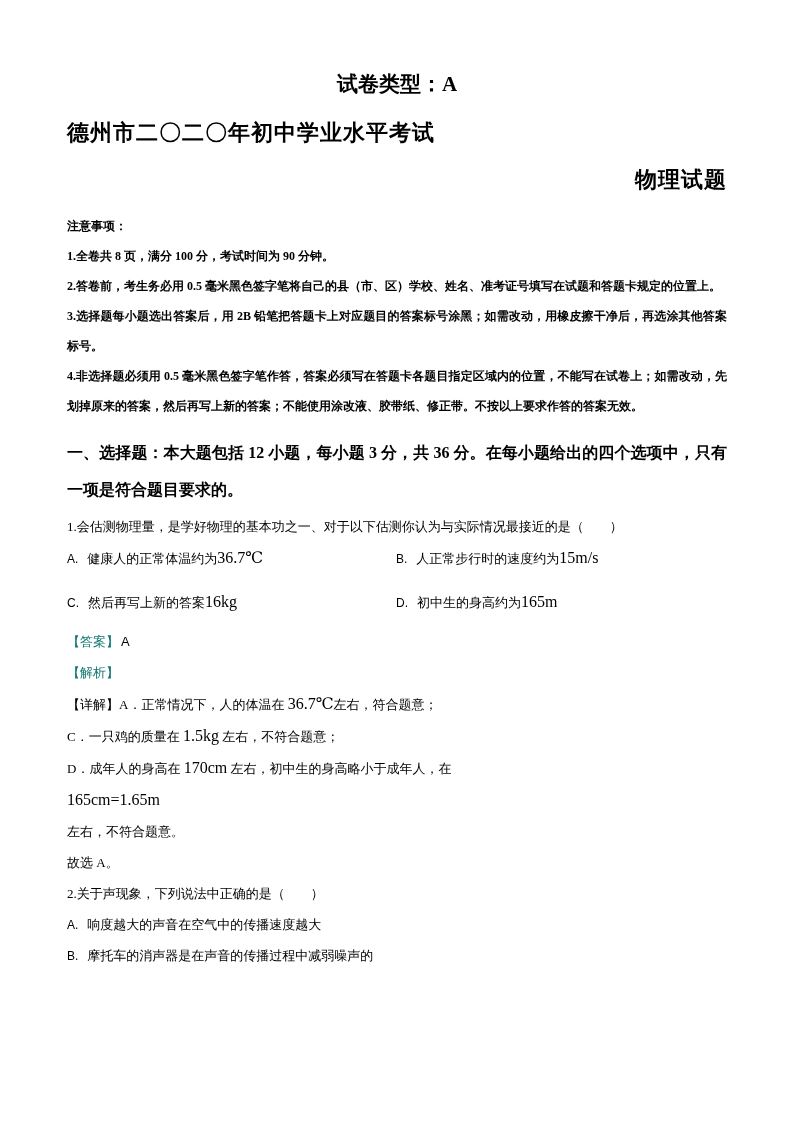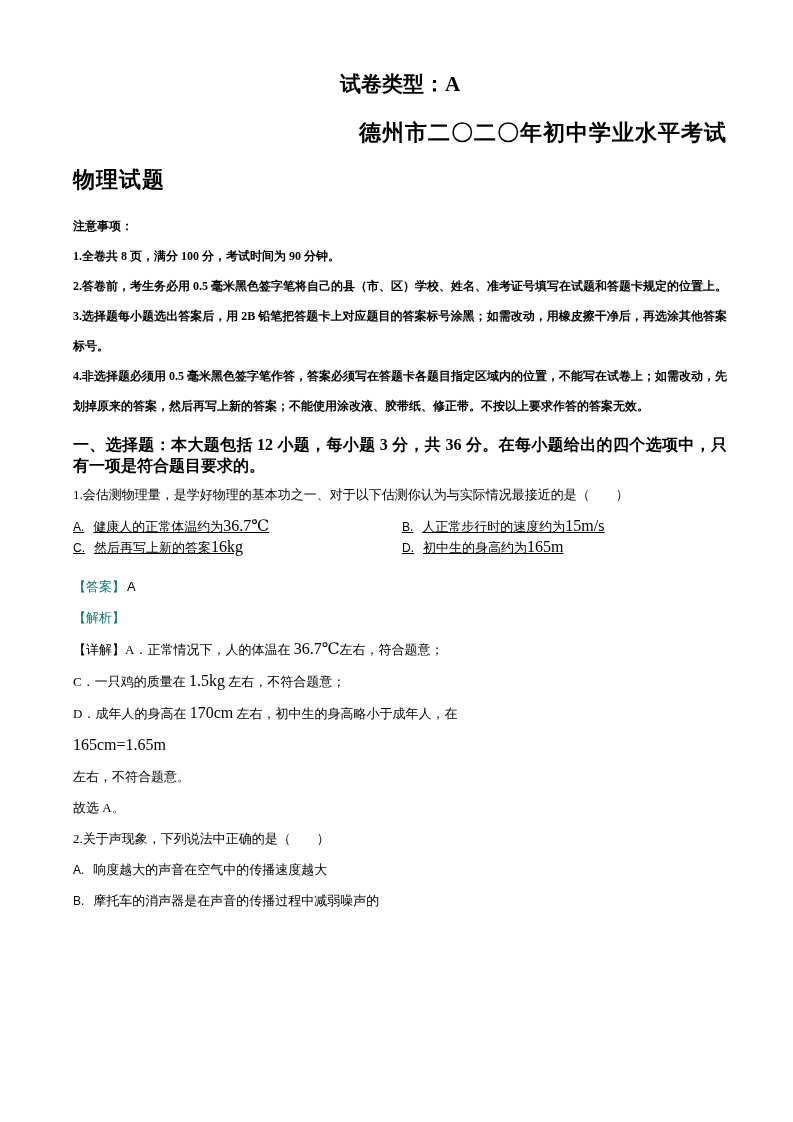--- a/index.html
+++ b/index.html
@@ -1,31 +1,30 @@
 <!DOCTYPE html>
 <html><head>
 <meta charset="utf-8">
 <style>
   html,body{margin:0;padding:0;background:#ffffff;}
   .page{
     width:793px;height:1122px;background:#ffffff;overflow:hidden;
     font-family:"Liberation Serif","DejaVu Serif",serif;color:#000000;
     box-sizing:border-box;
-    padding-left:6px;
   }
   .content{padding:70px 66px 0 67px;}
   .t1{font-size:21px;font-weight:bold;text-align:center;margin:0 0 20px 0;}
-  .t2{font-size:22px;font-weight:bold;text-align:right;margin:0 0 17px 0;letter-spacing:1px;}
-  .t3{font-size:22px;font-weight:bold;text-align:left;margin:0 0 16px 0;letter-spacing:1px;}
+  .t2{font-size:22px;font-weight:bold;text-align:left;margin:0 0 17px 0;letter-spacing:1px;}
+  .t3{font-size:22px;font-weight:bold;text-align:right;margin:0 0 16px 0;letter-spacing:1px;}
   .notice p{font-size:12px;font-weight:bold;line-height:30px;margin:0;text-align:justify;}
-  .sec{font-size:16px;font-weight:bold;line-height:21px;margin:13px 0 0 0;text-align:justify;}
+  .sec{font-size:16px;font-weight:bold;line-height:37px;margin:13px 0 0 0;text-align:justify;}
   .qa{font-size:13px;}
   .qa p{margin:0 0 11px 0;line-height:20px;}
   .stem{margin-top:9px !important;}
-  .opts{display:grid;grid-template-columns:329px 1fr;margin:5px 0 19px 0;text-decoration:underline;}
+  .opts{display:grid;grid-template-columns:329px 1fr;row-gap:23px;margin:5px 0 19px 0;}
   .opts p{margin:0;}
   .ol{font-family:"Liberation Sans","DejaVu Sans",sans-serif;font-size:12px;margin-right:9px;}
   .val{font-family:"Liberation Serif","DejaVu Serif",serif;font-size:16px;}
   .blue{color:#0f766e;}
   .ans{font-family:"Liberation Sans","DejaVu Sans",sans-serif;font-size:13px;margin-left:2px;}
   .center{}
 </style>
 </head>
 <body>
 

